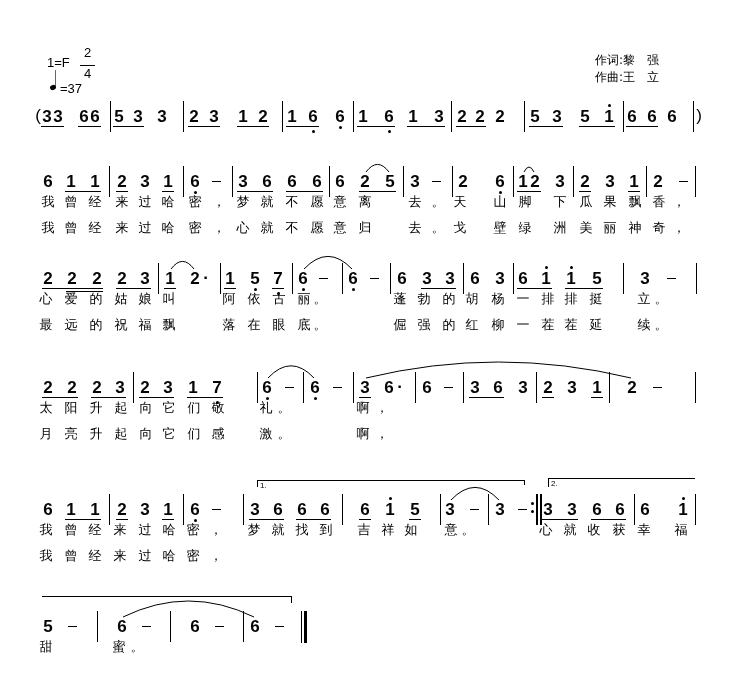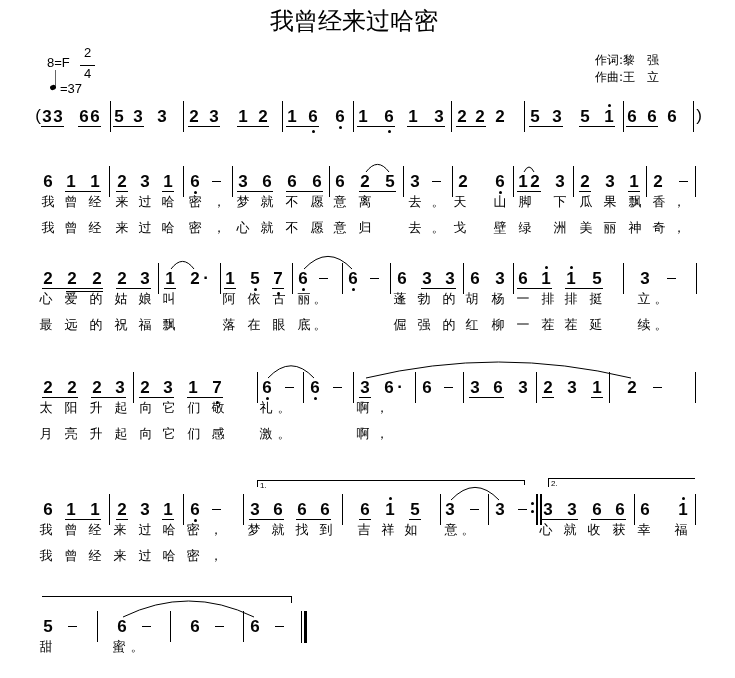--- a/index.html
+++ b/index.html
@@ -44,23 +44,22 @@
   .volta-tick { position: absolute; width: 1px; background: #000; }
   .volta-label { position: absolute; font-family: "Liberation Sans", sans-serif; font-size: 8px; line-height: 9px; }
   #slur-layer { position: absolute; left: 0; top: 0; width: 735px; height: 678px; pointer-events: none; }
   #slur-layer path { fill: none; stroke: #000; stroke-width: 1; }
 </style>
 </head>
 <body>
 
 <div id="page">
 
-  <div class="title">我曾经来过哈密</div>
-
-  <div class="meta" style="left:47px; top:55px;">8=F</div>
+
+  <div class="meta" style="left:47px; top:55px;">1=F</div>
   <div class="meta" style="left:84px; top:45px;">2</div>
   <div class="frac-line"></div>
   <div class="meta" style="left:84px; top:66px;">4</div>
 
   <div>
     <div class="tempo-stem"></div>
     <div class="tempo-head"></div>
   </div>
   <div class="meta" style="left:60px; top:81px;">=37</div>
 

